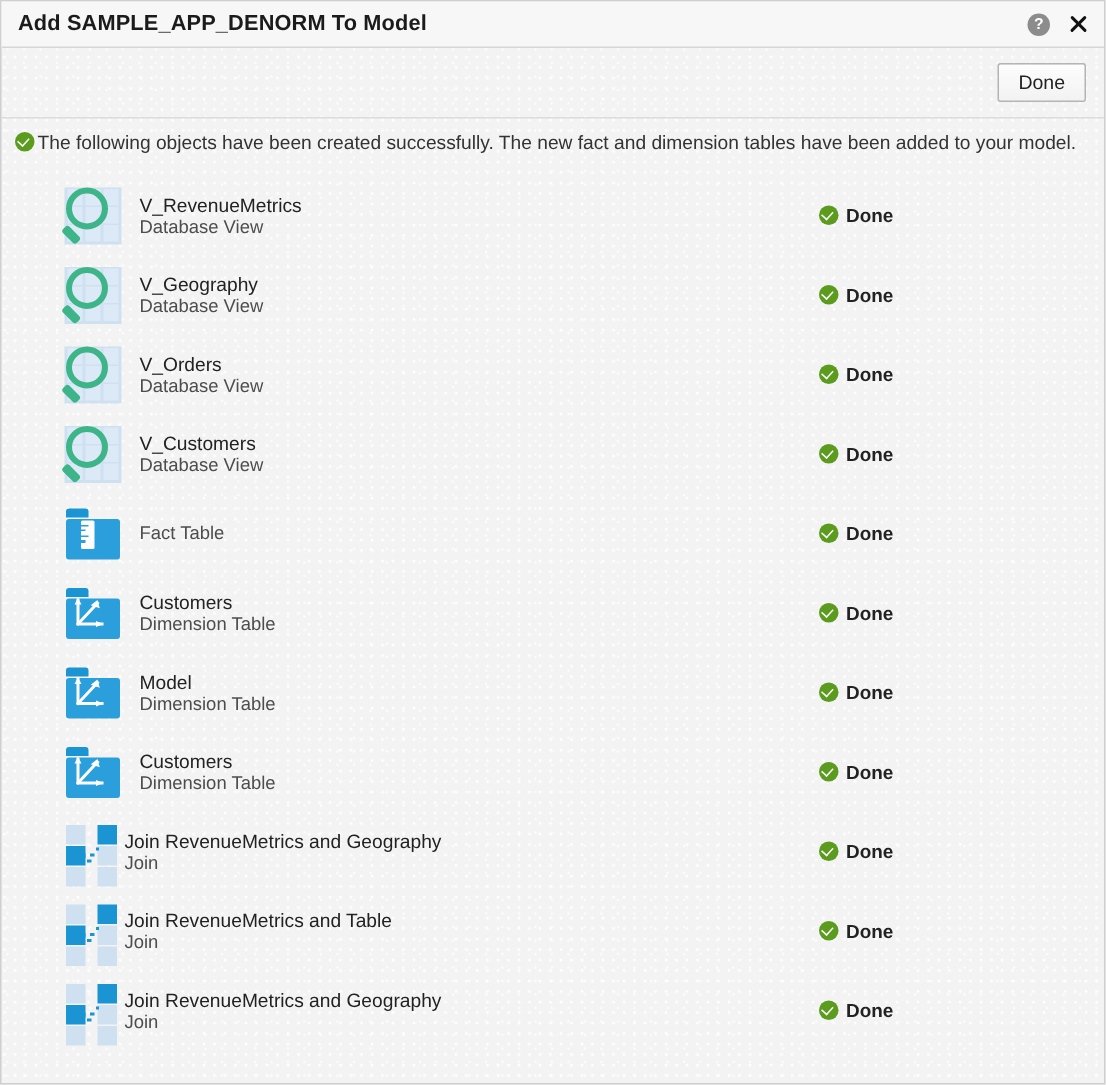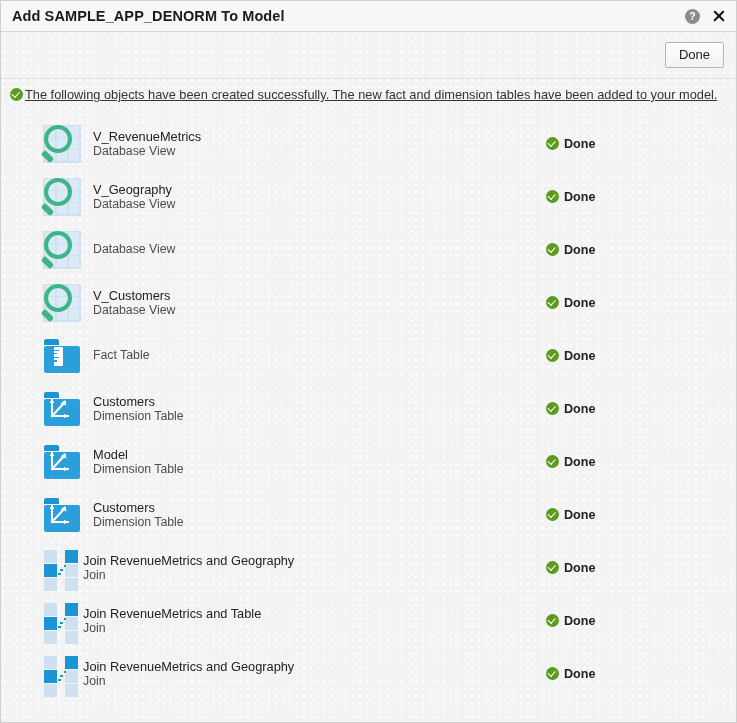--- a/index.html
+++ b/index.html
@@ -112,21 +112,20 @@
   
   .status-message {
     height: 31px;
     min-height: 31px;
     display: flex;
     align-items: center;
     padding-left: 9px;
     box-sizing: border-box;
     font-size: 12.8px;
     color: #333333;
-    text-decoration: underline;
   }
   .status-message .msg-text {
     margin-left: 2px;
   }
 
   
   .check-circle {
     width: 13px;
     height: 13px;
     min-width: 13px;
@@ -404,20 +403,21 @@
             <span></span>
             <span></span>
             <span></span>
             <span></span>
             <span></span>
           </div>
           <div class="mag-handle"></div>
           <div class="mag-ring"></div>
         </div>
         <div class="row-labels">
+          <div class="row-name">V_Orders</div>
           <div class="row-type">Database View</div>
         </div>
         <div class="row-status">
           <span class="check-circle"></span>
           <span class="status-label">Done</span>
         </div>
       </div>
       <div class="object-row">
         <div class="row-icon icon-dbview">
           <div class="grid">

